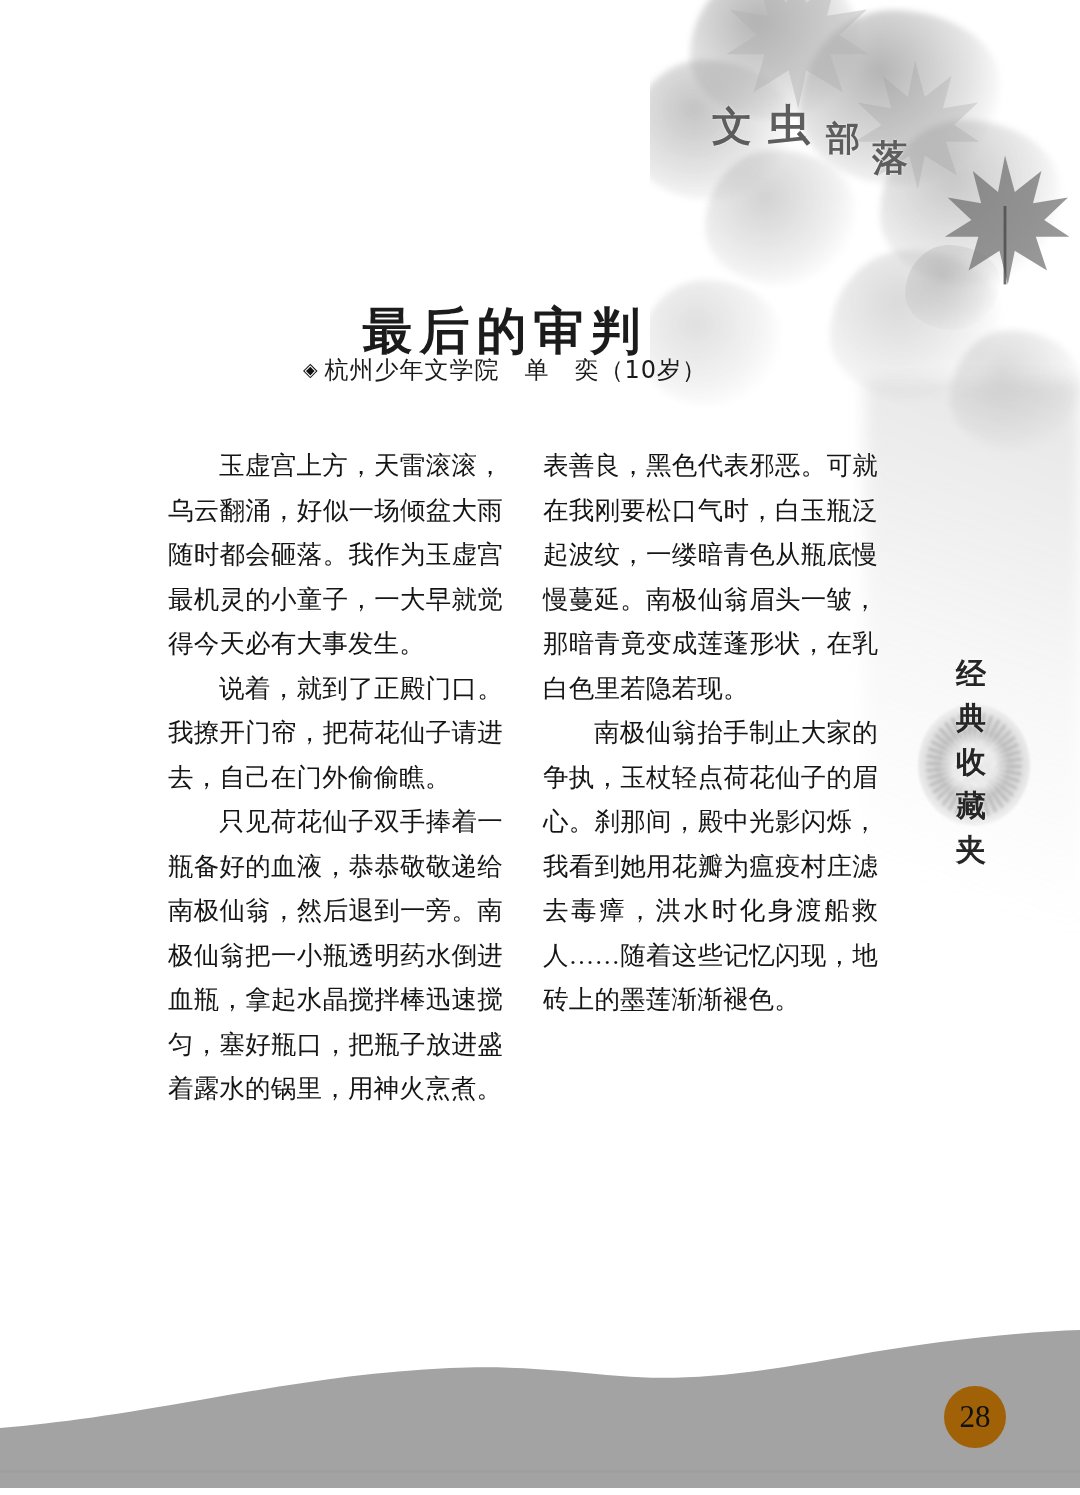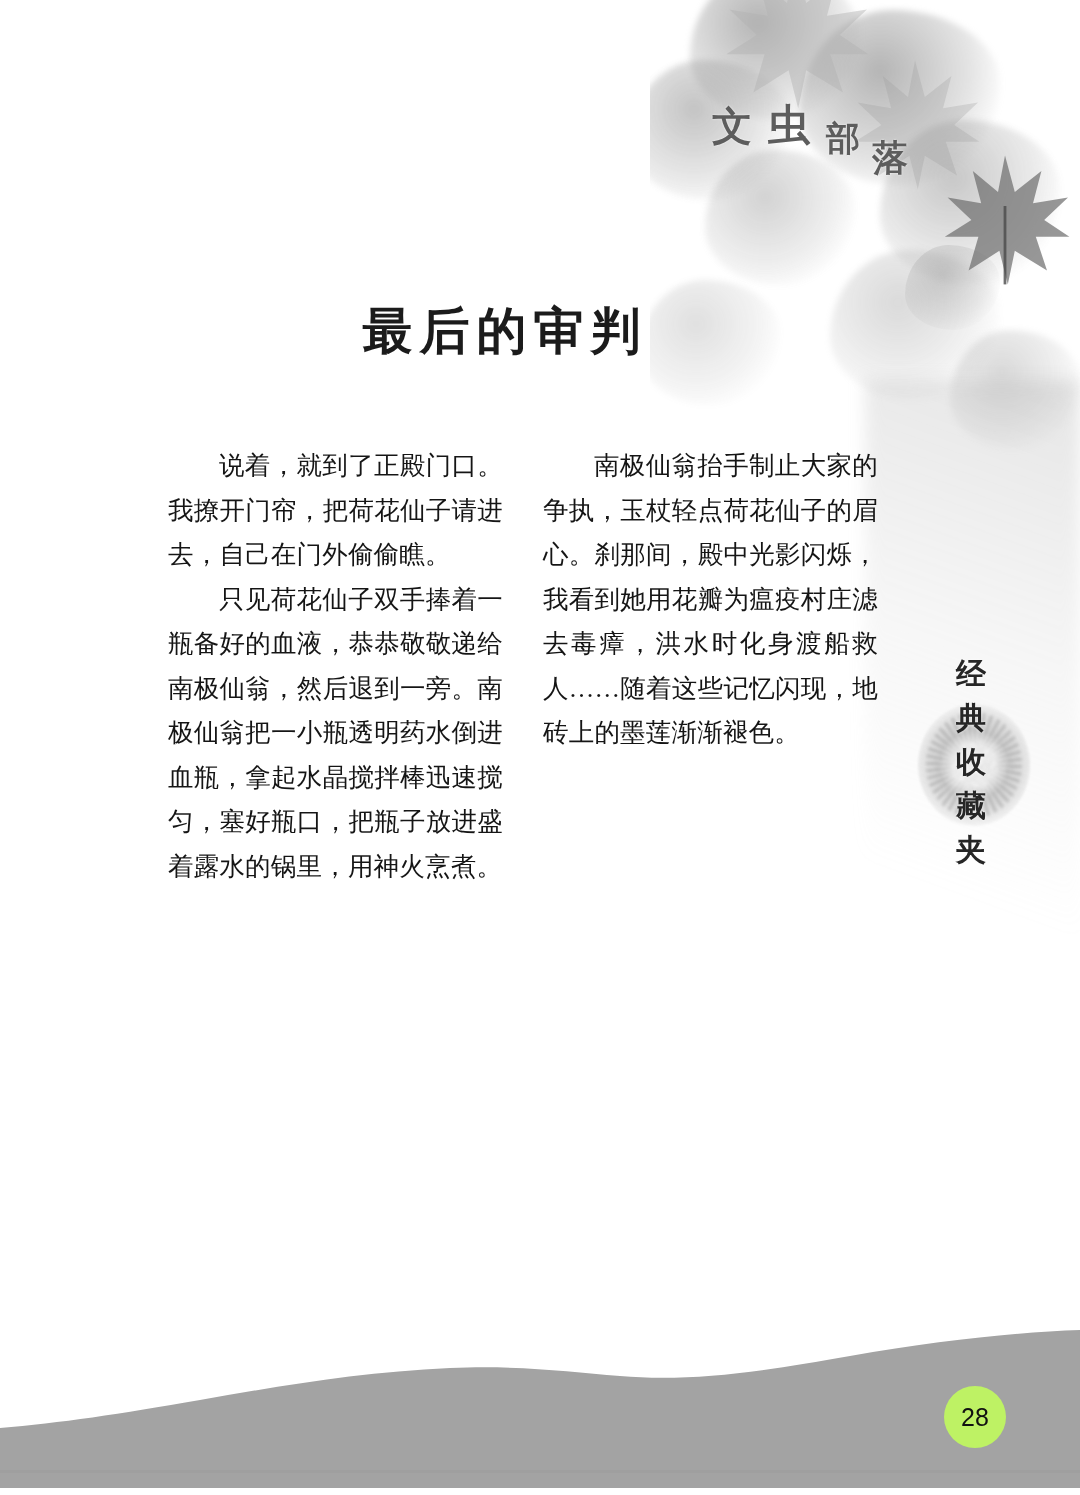--- a/index.html
+++ b/index.html
@@ -188,24 +188,24 @@
   .wave-band svg { display: block; }
 
   
   .page-num {
     position: absolute;
     left: 944px;
     top: 1386px;
     width: 62px;
     height: 62px;
     border-radius: 50%;
-    background: #bef264;
+    background: #a16207;
     color: #111111;
-    font-family: Liberation Sans, sans-serif;
-    font-size: 25px;
+    font-family: Liberation Serif, serif;
+    font-size: 31px;
     display: flex;
     align-items: center;
     justify-content: center;
   }
 </style>
 </head>
 <body>
 
 <div id="page">
 
@@ -242,28 +242,33 @@
 
   <div class="masthead">
     <span class="mh0">文</span>
     <span class="mh1">虫</span>
     <span class="mh2">部</span>
     <span class="mh3">落</span>
   </div>
 
   <h1 class="article-title">最后的审判</h1>
 
+  <div class="byline">
+    <span class="diamond">◈</span><span>杭州少年文学院　单　奕（10岁）</span>
+  </div>
 
   <div class="columns">
     <div class="col">
+      <p>玉虚宫上方，天雷滚滚，乌云翻涌，好似一场倾盆大雨随时都会砸落。我作为玉虚宫最机灵的小童子，一大早就觉得今天必有大事发生。</p>
       <p>说着，就到了正殿门口。我撩开门帘，把荷花仙子请进去，自己在门外偷偷瞧。</p>
       <p>只见荷花仙子双手捧着一瓶备好的血液，恭恭敬敬递给南极仙翁，然后退到一旁。南极仙翁把一小瓶透明药水倒进血瓶，拿起水晶搅拌棒迅速搅匀，塞好瓶口，把瓶子放进盛着露水的锅里，用神火烹煮。</p>
 
     </div>
     <div class="col">
+      <p style="text-indent:0;">表善良，黑色代表邪恶。可就在我刚要松口气时，白玉瓶泛起波纹，一缕暗青色从瓶底慢慢蔓延。南极仙翁眉头一皱，那暗青竟变成莲蓬形状，在乳白色里若隐若现。</p>
       <p>南极仙翁抬手制止大家的争执，玉杖轻点荷花仙子的眉心。刹那间，殿中光影闪烁，我看到她用花瓣为瘟疫村庄滤去毒瘴，洪水时化身渡船救人……随着这些记忆闪现，地砖上的墨莲渐渐褪色。</p>
 
     </div>
   </div>
 
   <div class="seal">
     <div class="seal-bloom"></div>
     <div class="seal-text">
       <span>经</span>
       <span>典</span>

